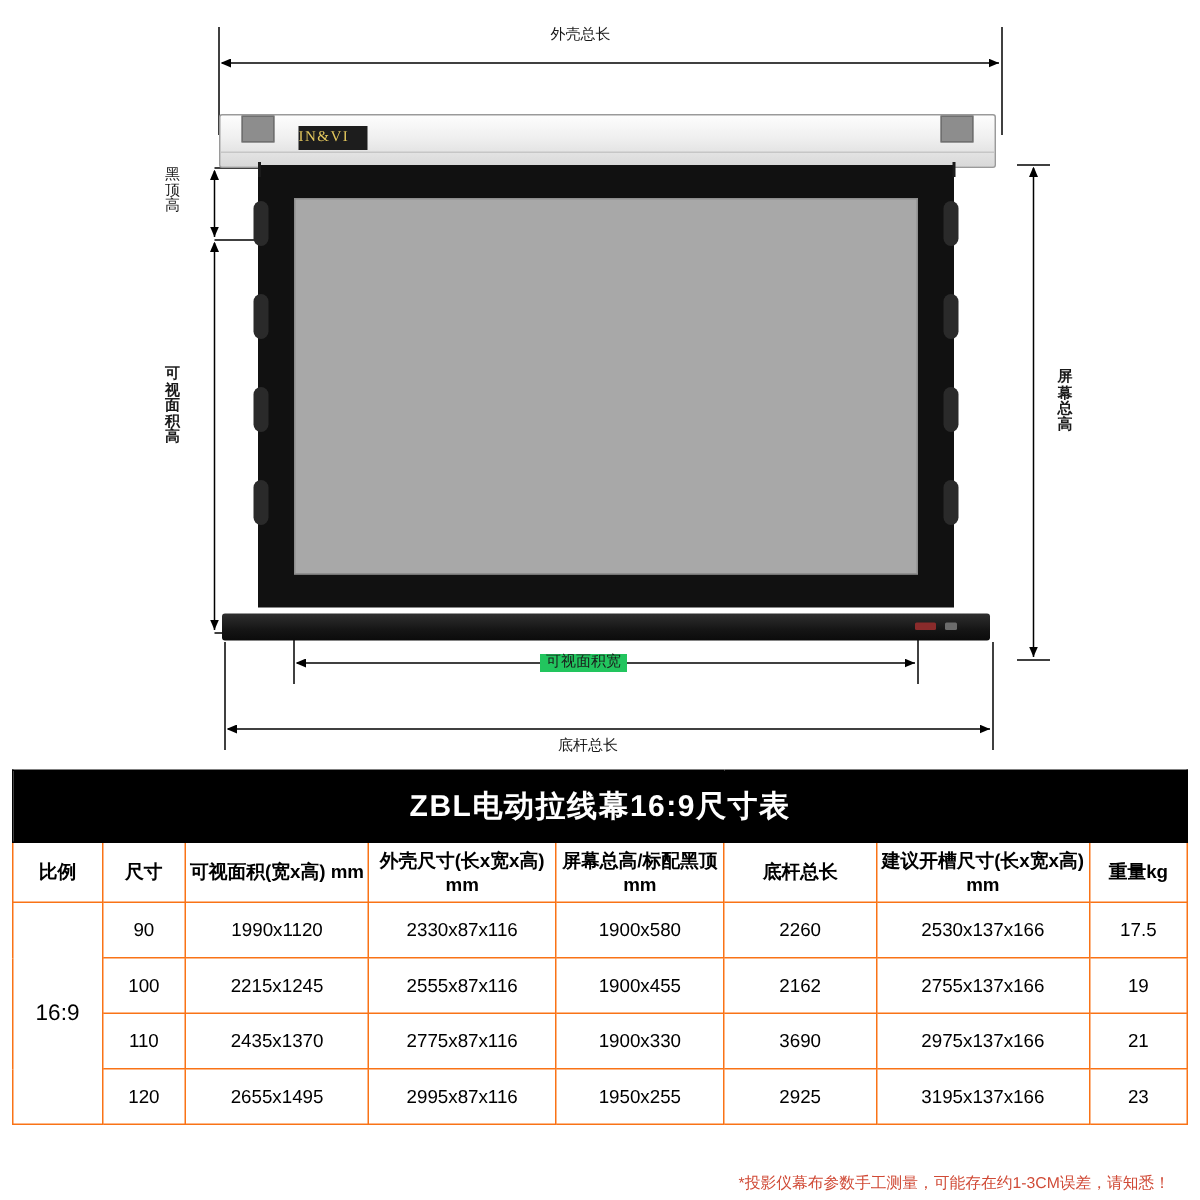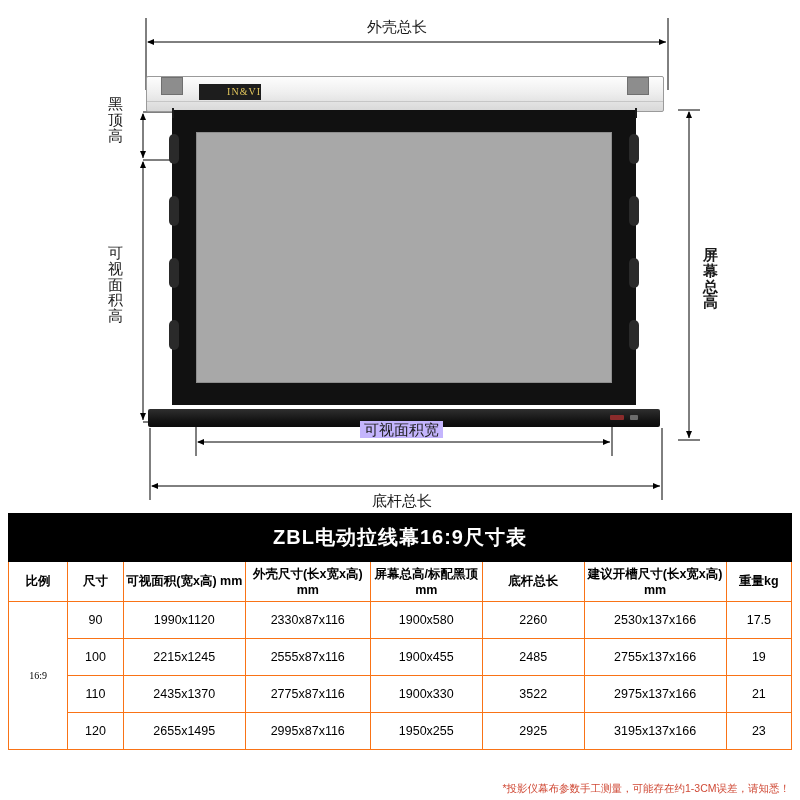--- a/index.html
+++ b/index.html
@@ -9,21 +9,21 @@
     font-family:"Liberation Sans","DejaVu Sans",sans-serif;
     color:#000;
     position:relative;
     overflow:hidden;
   }
   #diagram{
     position:absolute;left:0;top:0;width:800px;height:512px;
   }
   .lbl{
     position:absolute;
-    font-size:15px;
+    font-size:10px;
     color:#1a1a1a;
     white-space:nowrap;
     line-height:1.15;
   }
   .lbl.vert{
     white-space:normal;
     width:14px;
     text-align:center;
     line-height:1.05;
   }
@@ -34,26 +34,26 @@
   .casing{
     position:absolute;left:18px;top:8px;width:516px;height:34px;
     background:linear-gradient(180deg,#fdfdfd 0%,#efefef 45%,#d8d8d8 100%);
     border:1px solid #9a9a9a;
     border-radius:2px;
   }
   .casing-line{
     position:absolute;left:0;top:24px;width:100%;height:1px;background:#c6c6c6;
   }
   .logo{
-    position:absolute;left:52px;top:7px;width:62px;height:16px;
+    position:absolute;left:52px;top:7px;width:46px;height:16px;
     background:#1d1d1d;
     color:#e3c75d;
     font-size:10px;
     letter-spacing:1px;
-    text-align:right;
+    text-align:left;
     line-height:16px;
     font-family:"Liberation Serif","DejaVu Serif",serif;
   }
   .bracket{
     position:absolute;top:0px;width:20px;height:16px;background:#8d8d8d;border:1px solid #6f6f6f;
   }
   .bracket.l{left:14px;}
   .bracket.r{right:14px;}
 
   
@@ -104,23 +104,23 @@
   .title-row td{
     background:#000;
     color:#fff;
     font-size:20px;
     font-weight:bold;
     padding:10px 0;
     letter-spacing:1px;
     border:1px solid #000;
   }
   tbody td{height:28px;}
-  .ratio-cell{font-size:10px;font-family:Liberation Serif, serif;}
+  .ratio-cell{font-size:15px;}
   .note{
-    position:absolute;right:10px;top:782px;
+    position:absolute;right:20px;top:782px;
     font-size:10.5px;color:#d04a36;
   }
 </style>
 </head>
 <body>
 
 <div id="diagram">
 
   <svg width="800" height="512" style="position:absolute;left:0;top:0;">
     <defs>
@@ -179,24 +179,24 @@
     <div class="cord" style="left:44px;top:40px;height:10px;"></div>
     <div class="cord" style="left:507px;top:40px;height:10px;"></div>
 
     <div class="bottombar">
       <div class="bb-dot"></div>
       <div class="bb-dot2"></div>
     </div>
   </div>
 
   <div class="lbl" style="left:367px;top:18px;">外壳总长</div>
-  <div class="lbl vert" style="left:108px;top:97px;font-family:Liberation Serif, serif;">黑顶高</div>
-  <div class="lbl vert" style="left:108px;top:245px;">可视面积高</div>
+  <div class="lbl vert" style="left:108px;top:112px;font-family:Liberation Serif, serif;">黑顶高</div>
+  <div class="lbl vert" style="left:108px;top:245px;font-weight:bold;">可视面积高</div>
   <div class="lbl vert" style="left:703px;top:247px;font-weight:bold;">屏幕总高</div>
-  <div class="lbl" style="left:360px;top:421px;background:#c4b5fd;padding:0 4px;">可视面积宽</div>
+  <div class="lbl" style="left:360px;top:436px;background:#22c55e;padding:0 4px;">可视面积宽</div>
   <div class="lbl" style="left:372px;top:492px;">底杆总长</div>
 </div>
 
 <div id="table-area">
   <table>
     <thead>
       <tr class="title-row">
         <td colspan="8">ZBL电动拉线幕16:9尺寸表</td>
       </tr>
       <tr class="cols">
@@ -219,30 +219,30 @@
         <td>1900x580</td>
         <td>2260</td>
         <td>2530x137x166</td>
         <td>17.5</td>
       </tr>
       <tr>
         <td>100</td>
         <td>2215x1245</td>
         <td>2555x87x116</td>
         <td>1900x455</td>
-        <td>2485</td>
+        <td>2162</td>
         <td>2755x137x166</td>
         <td>19</td>
       </tr>
       <tr>
         <td>110</td>
         <td>2435x1370</td>
         <td>2775x87x116</td>
         <td>1900x330</td>
-        <td>3522</td>
+        <td>3690</td>
         <td>2975x137x166</td>
         <td>21</td>
       </tr>
       <tr>
         <td>120</td>
         <td>2655x1495</td>
         <td>2995x87x116</td>
         <td>1950x255</td>
         <td>2925</td>
         <td>3195x137x166</td>

